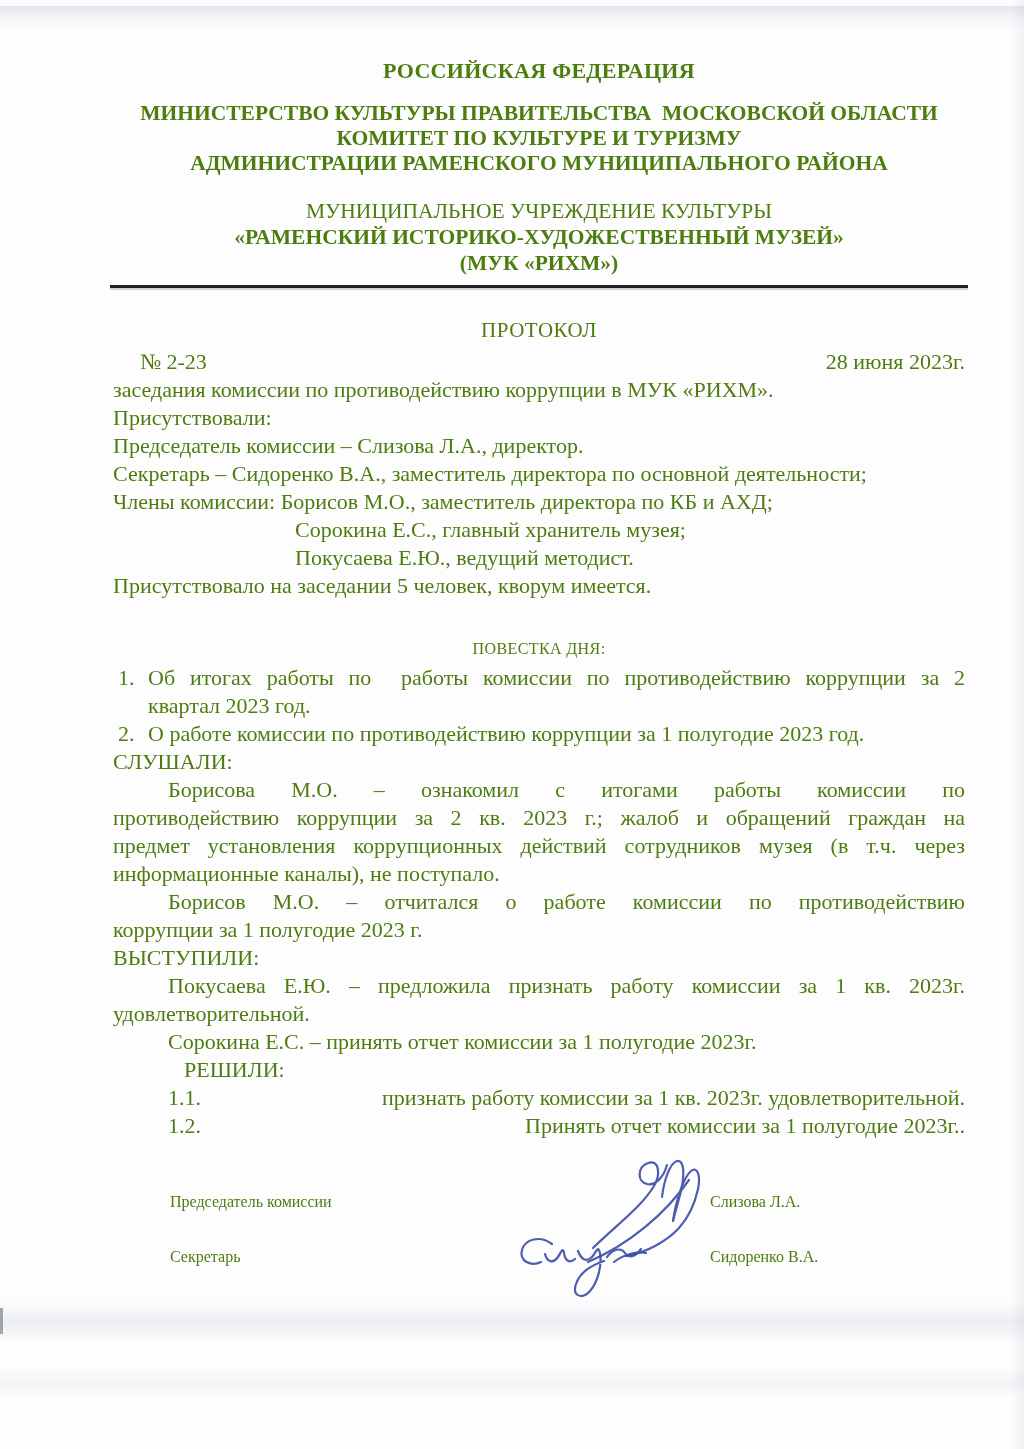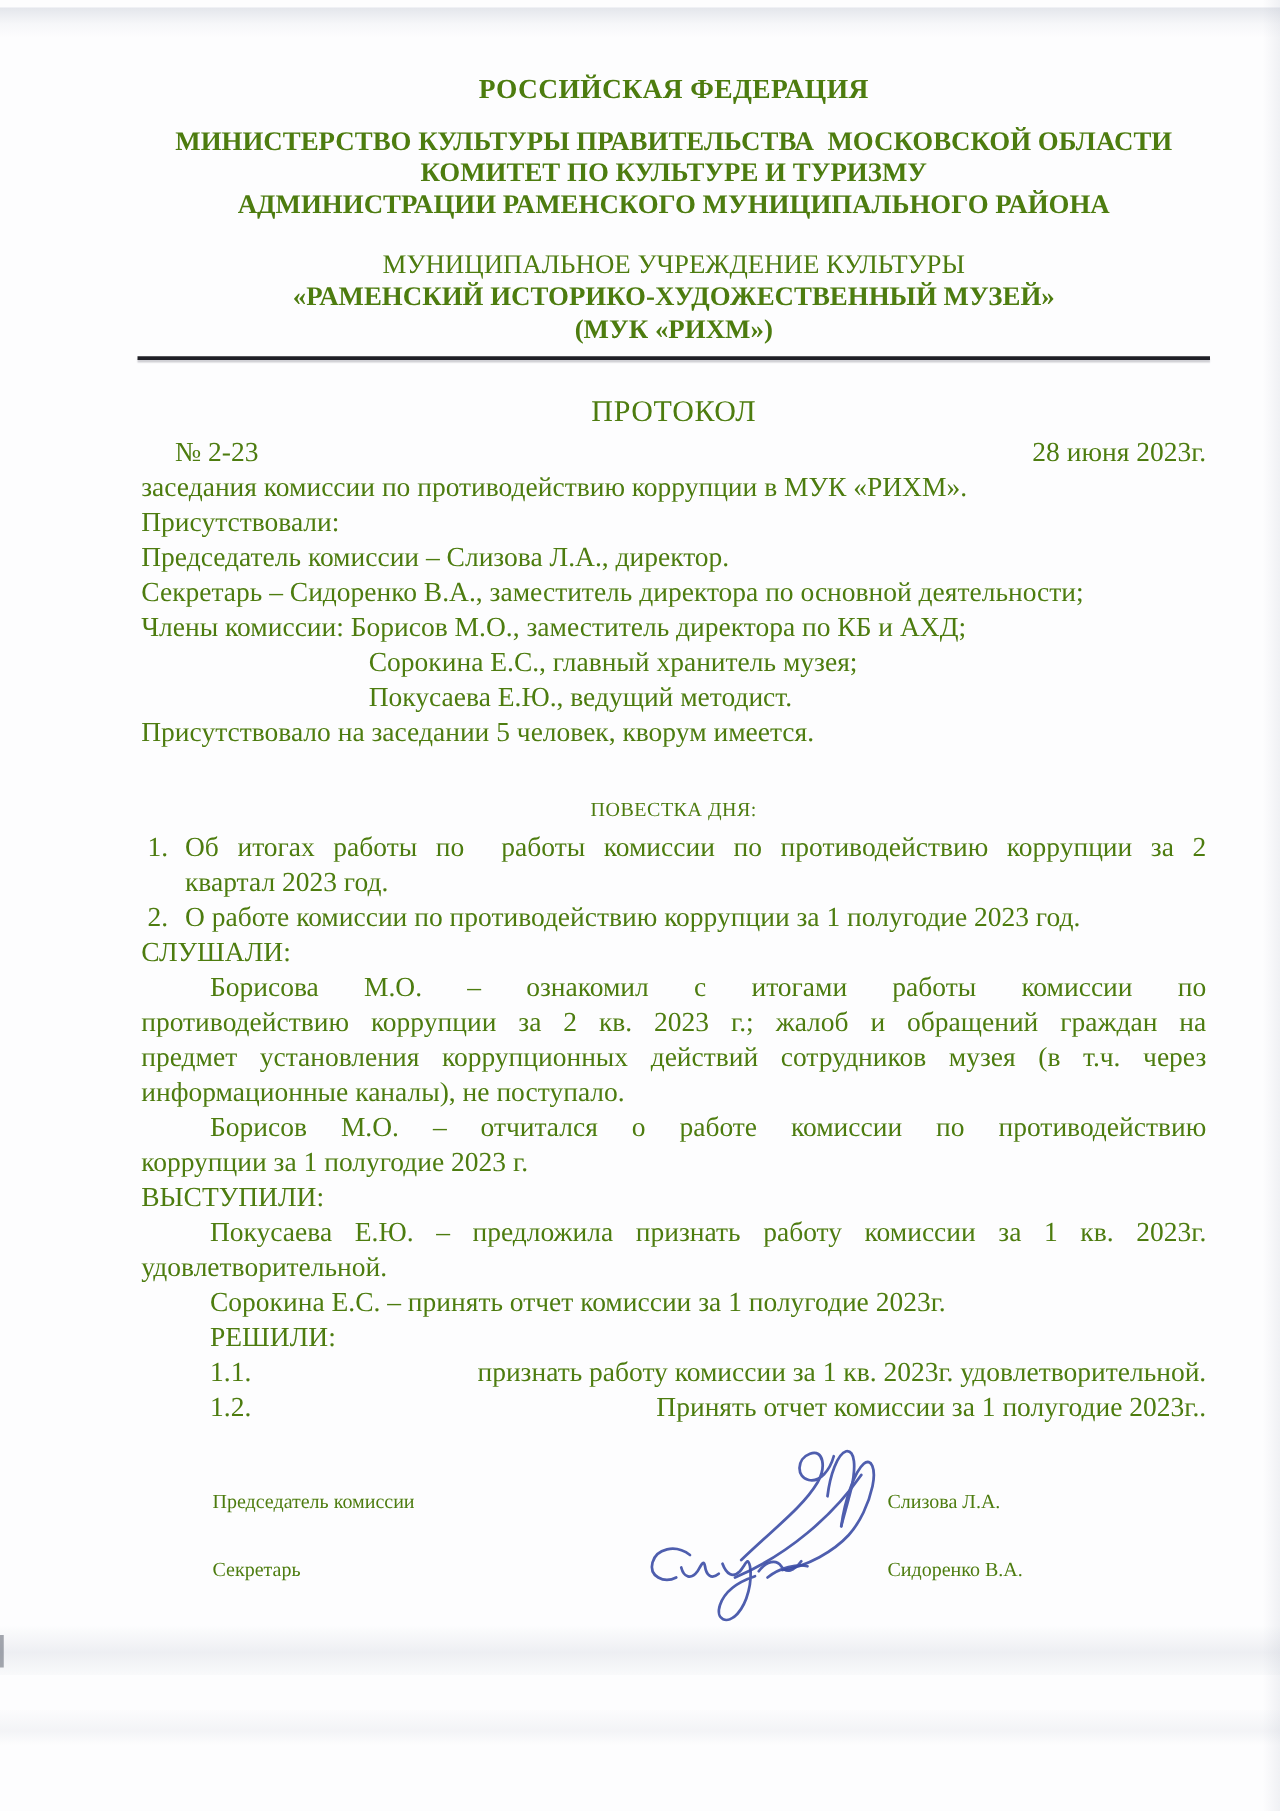--- a/index.html
+++ b/index.html
@@ -23,41 +23,41 @@
   .hdr-group2 { margin-top: 22px; }
   .hdr-group2 .h { font-size: 21.5px; line-height: 26px; }
   .hdr-group2 .h.b { font-weight: 700; }
 
   .rule {
     height: 3px; background: #202026;
     margin: 9px -3px 0 -3px;
     box-shadow: 0 2px 1px rgba(90,90,105,.28);
   }
 
-  .protocol-title { text-align: center; font-size: 24px; line-height: 30px; margin-top: 27px; letter-spacing: .5px; }
+  .protocol-title { text-align: center; font-size: 21px; line-height: 30px; margin-top: 27px; letter-spacing: .5px; }
 
   .numrow { display: flex; font-size: 22px; line-height: 28px; margin-top: 3px; }
   .numrow .num { padding-left: 27px; }
   .numrow .date { margin-left: auto; }
 
   .bl { font-size: 22px; line-height: 28px; white-space: pre-wrap; }
   .indent-members { margin-left: 182px; }
 
   .agenda-title { text-align: center; font-size: 16px; line-height: 30px; margin-top: 34px; letter-spacing: .4px; }
 
   .agenda-item { display: flex; font-size: 22px; line-height: 28px; }
   .agenda-num { flex: 0 0 35px; padding-left: 5px; }
   .agenda-text { flex: 1; }
 
   .jfull { text-align: justify; text-align-last: justify; white-space: pre-wrap; }
 
   .pline { font-size: 22px; line-height: 28px; white-space: pre-wrap; }
   .pline.first { padding-left: 55px; }
 
-  .reshili { margin-left: 55px; }
+  .reshili { margin-left: 71px; }
   .dec-row { display: flex; margin-left: 55px; font-size: 22px; line-height: 28px; gap: 24px; }
   .dec-num { flex: 0 0 62px; }
   .dec-text { flex: 1; text-align: right; }
 
   
   .sig-block { position: relative; margin-top: 48px; }
   .sig-row { display: flex; font-size: 16px; line-height: 28px; }
   .sig-row + .sig-row { margin-top: 27px; }
   .sig-role { flex: 0 0 597px; padding-left: 57px; }
   .sig-ink {

